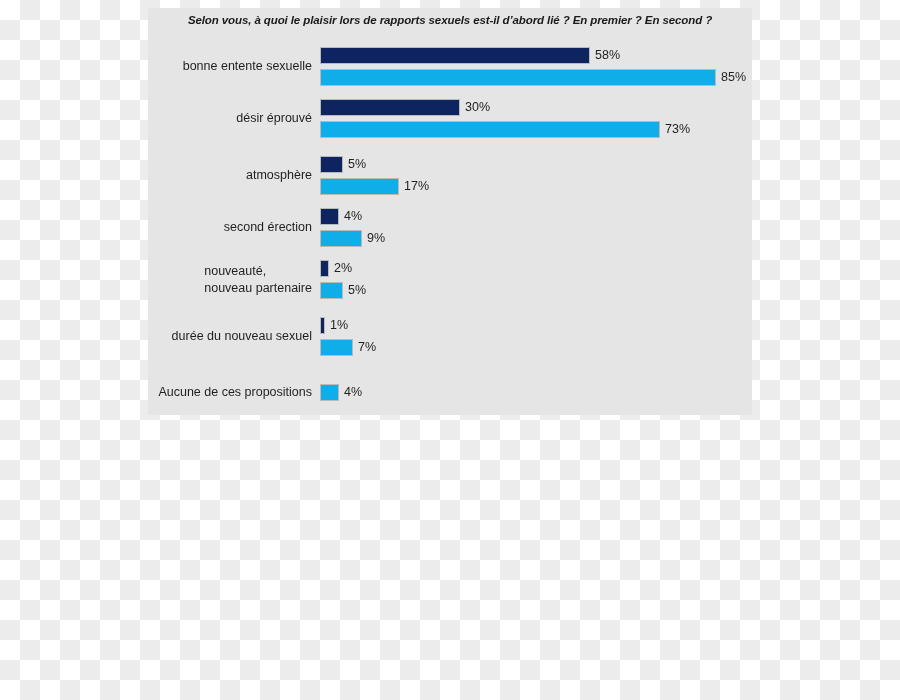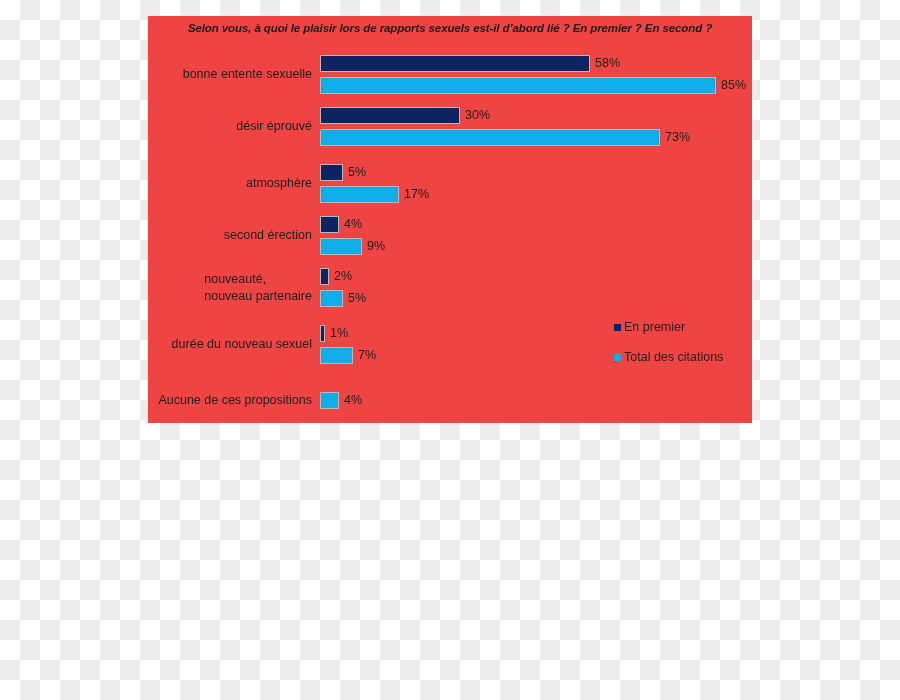--- a/index.html
+++ b/index.html
@@ -15,24 +15,24 @@
     background-image:
       linear-gradient(45deg, #ececec 25%, transparent 25%, transparent 75%, #ececec 75%, #ececec),
       linear-gradient(45deg, #ececec 25%, transparent 25%, transparent 75%, #ececec 75%, #ececec);
     background-size: 40px 40px;
     background-position: 0 0, 20px 20px;
   }
 
   #chart-panel {
     position: absolute;
     left: 148px;
-    top: 16px;
+    top: 8px;
     width: 604px;
     height: 407px;
-    background: #ef4444;
+    background: #e5e5e5;
   }
 
   #chart-title {
     position: absolute;
     left: 0px;
     top: 6px;
     width: 604px;
     text-align: center;
     font-size: 11.5px;
     font-weight: bold;
@@ -223,24 +223,14 @@
         </div>
         <div class="bars">
           <div class="bar-wrap">
             <div class="bar total" style="width: 19px;"></div>
             <div class="bar-value" style="left: 19px;">4%</div>
           </div>
         </div>
       </div>
     </div>
 
-  <div id="legend">
-      <div class="legend-item">
-        <span class="legend-swatch first"></span>
-        <span class="legend-label">En premier</span>
-      </div>
-      <div class="legend-item">
-        <span class="legend-swatch total"></span>
-        <span class="legend-label">Total des citations</span>
-      </div>
-    </div>
 
 </div>
 
 </body></html>

